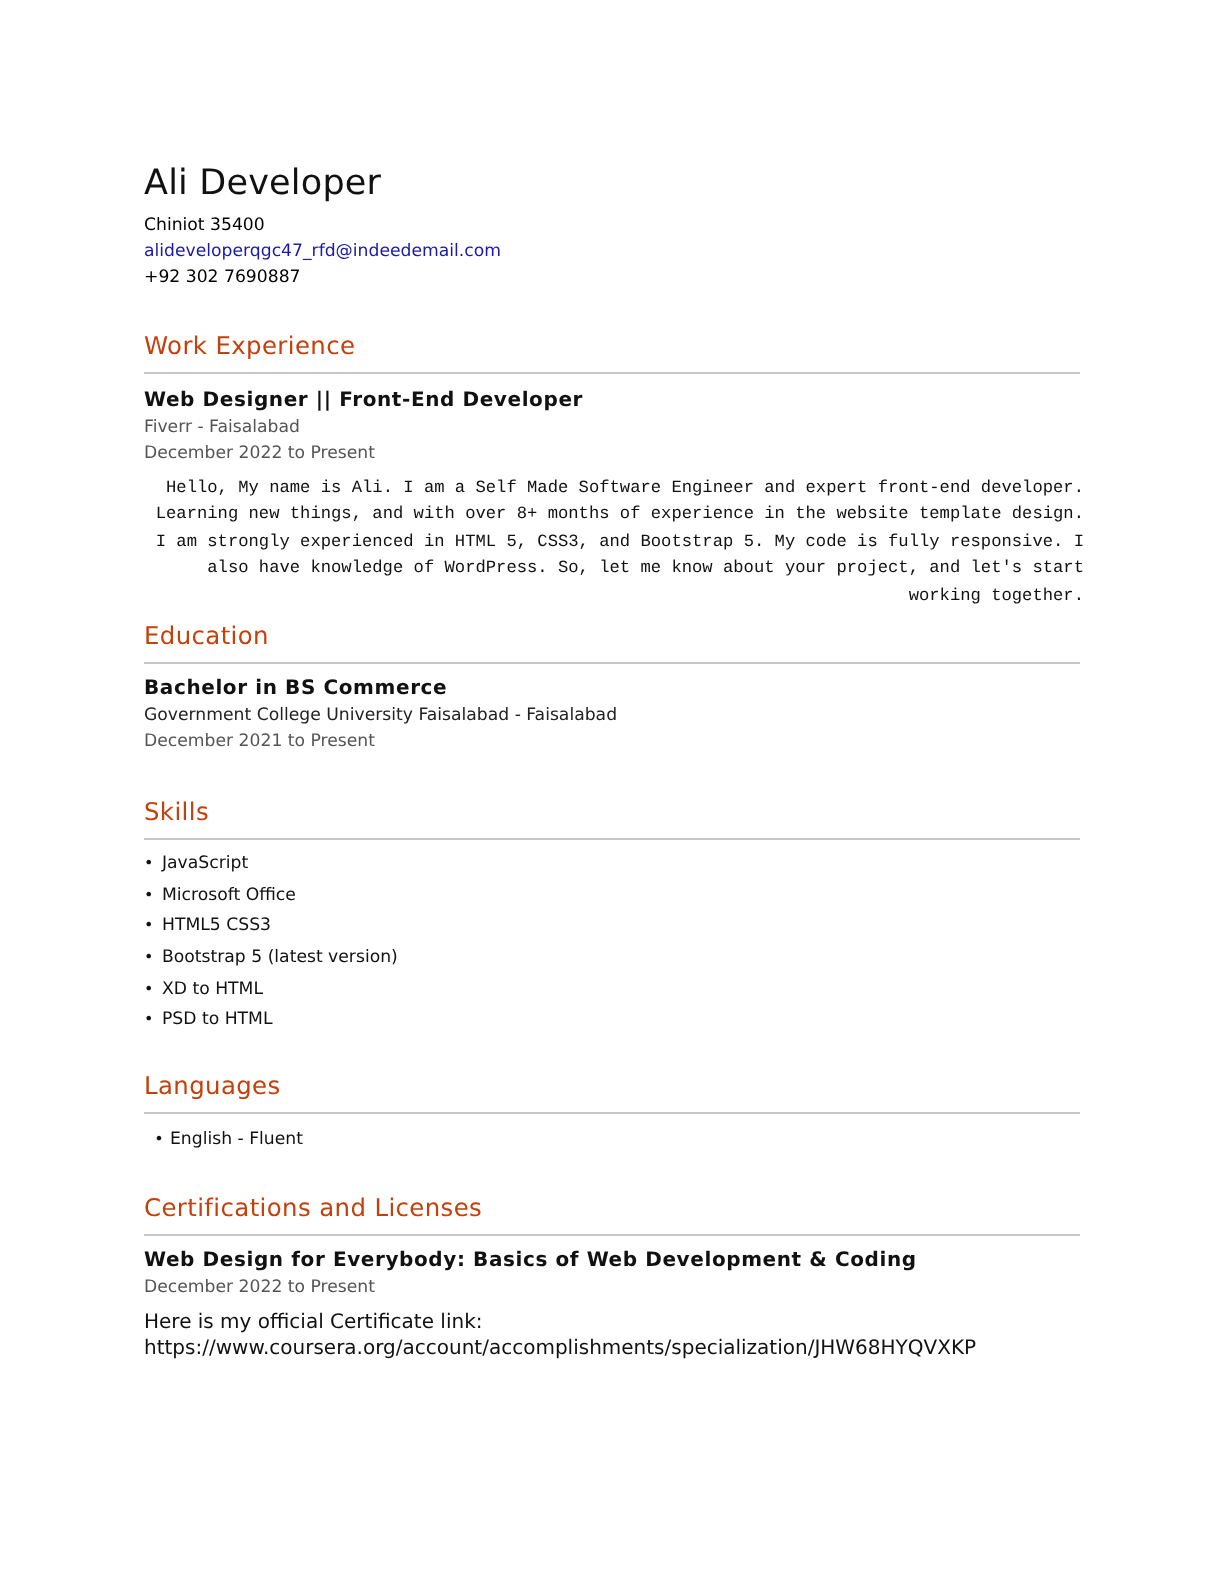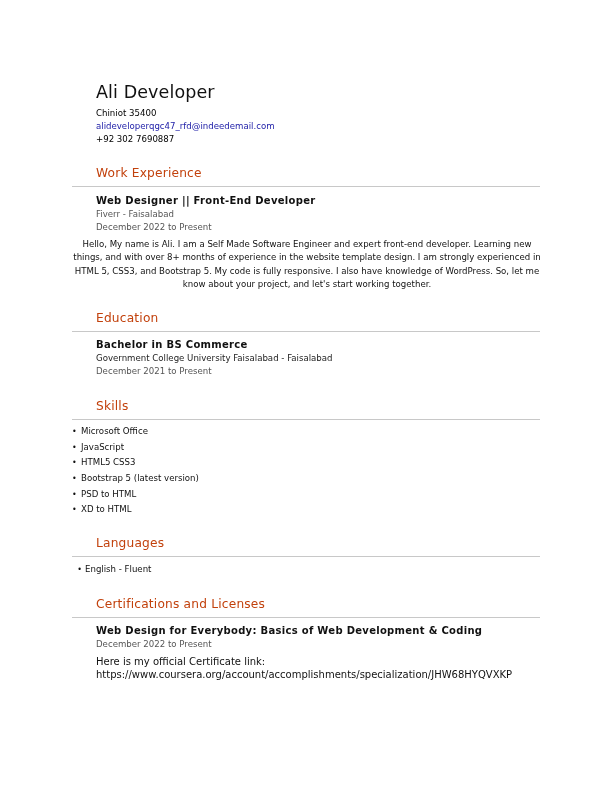--- a/index.html
+++ b/index.html
@@ -14,21 +14,21 @@
       font-family: "DejaVu Sans", sans-serif;
       color: #000000;
       overflow: hidden;
     }
     .page {
       position: absolute;
       left: 72px;
       top: 0;
       width: 468px;
     }
-    .abs { position: absolute; white-space: nowrap; margin-left: 24px; }
+    .abs { position: absolute; white-space: nowrap; }
     .name {
       top: 82px;
       left: 0;
       font-size: 17.5px;
       color: #111111;
       letter-spacing: 0.1px;
     }
     .contact {
       font-size: 8.6px;
       left: 0;
@@ -60,21 +60,22 @@
       color: #555555;
     }
     .sub.dark { color: #222222; }
     .desc {
       position: absolute;
       left: 0;
       width: 470px;
       font-size: 8.6px;
       line-height: 13.4px;
       color: #111111;
-      text-align: center;
+      text-align: right;
+      font-family: Liberation Mono, monospace;
     }
     .bullet-list {
       position: absolute;
       left: 0;
       margin: 0;
       padding: 0;
       list-style: none;
     }
     .bullet-list li {
       font-size: 8.6px;
@@ -119,26 +120,26 @@
 
   <div class="abs section-title" style="top:311px;">Education</div>
   <div class="divider" style="top:331px;"></div>
   <div class="abs item-title" style="top:339px;">Bachelor in BS Commerce</div>
   <div class="abs sub dark" style="top:353px;">Government College University Faisalabad - Faisalabad</div>
   <div class="abs sub" style="top:366px;">December 2021 to Present</div>
 
   <div class="abs section-title" style="top:399px;text-align:center;">Skills</div>
   <div class="divider" style="top:419px;"></div>
   <ul class="bullet-list" style="top:424px;">
+    <li><span class="bullet">•</span><span>JavaScript</span></li>
     <li><span class="bullet">•</span><span>Microsoft Office</span></li>
-    <li><span class="bullet">•</span><span>JavaScript</span></li>
     <li><span class="bullet">•</span><span>HTML5 CSS3</span></li>
     <li><span class="bullet">•</span><span>Bootstrap 5 (latest version)</span></li>
+    <li><span class="bullet">•</span><span>XD to HTML</span></li>
     <li><span class="bullet">•</span><span>PSD to HTML</span></li>
-    <li><span class="bullet">•</span><span>XD to HTML</span></li>
   </ul>
 
   <div class="abs section-title" style="top:536px;">Languages</div>
   <div class="divider" style="top:556px;"></div>
   <ul class="bullet-list" style="top:562px;text-align:center;">
     <li><span class="lang-bullet">•</span><span>English - Fluent</span></li>
   </ul>
 
   <div class="abs section-title" style="top:597px;">Certifications and Licenses</div>
   <div class="divider" style="top:617px;"></div>

